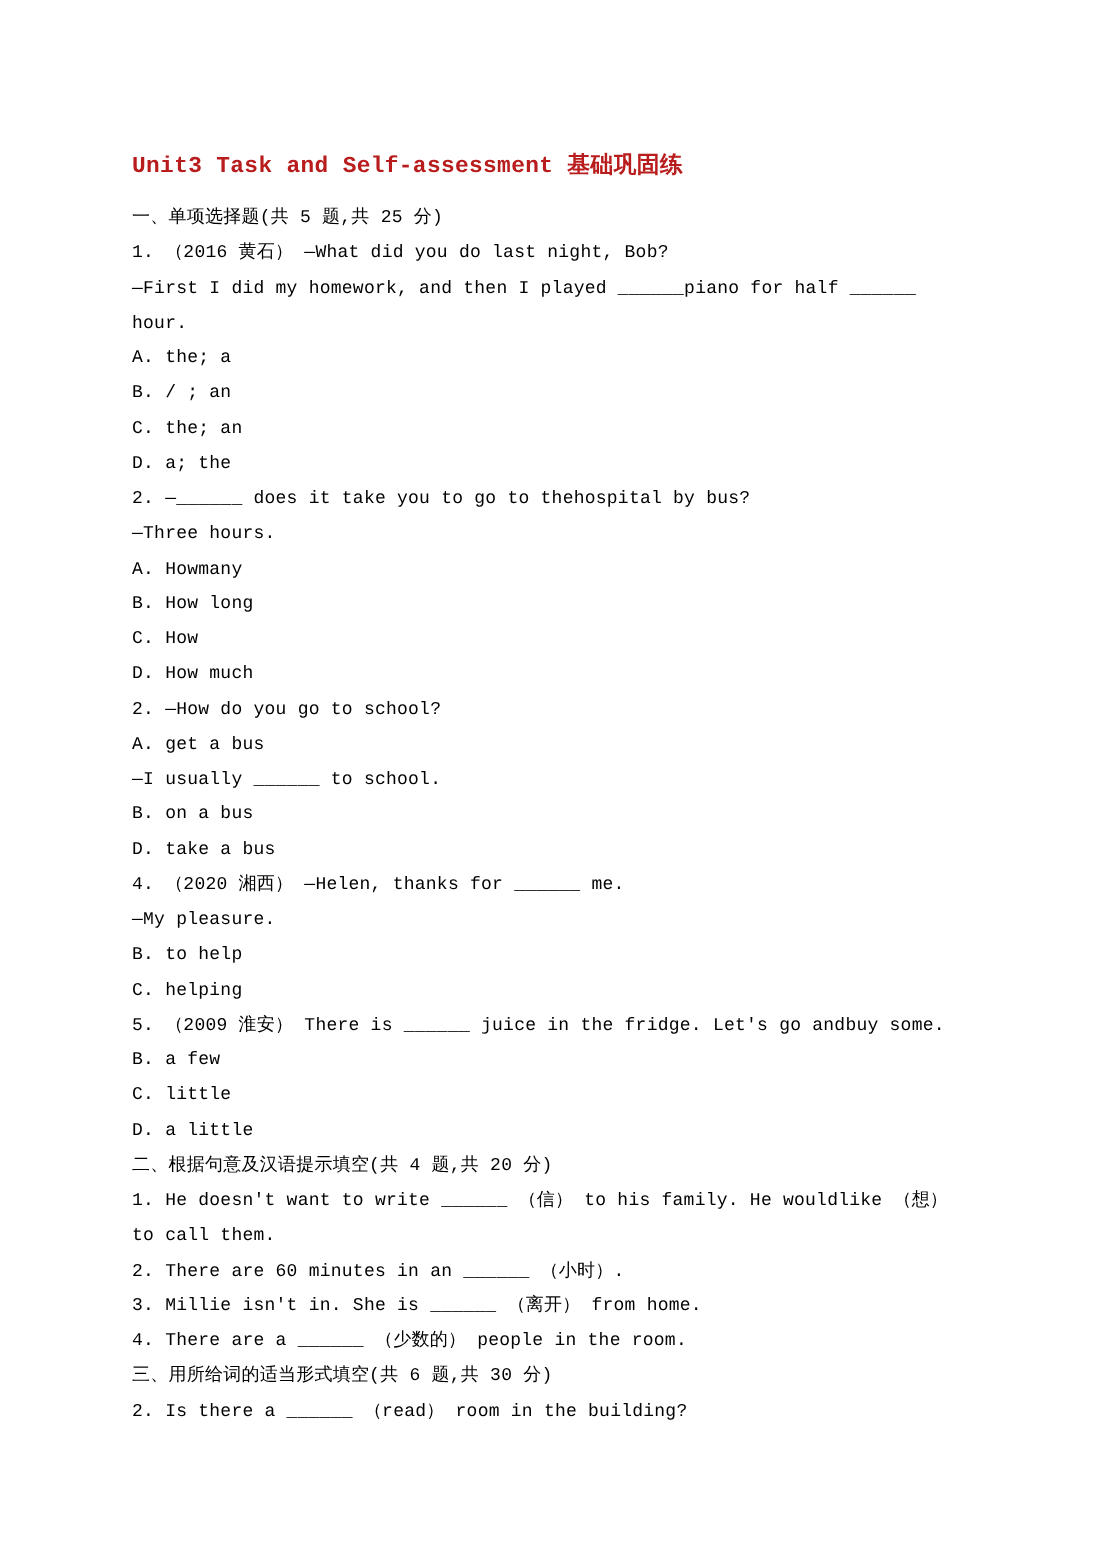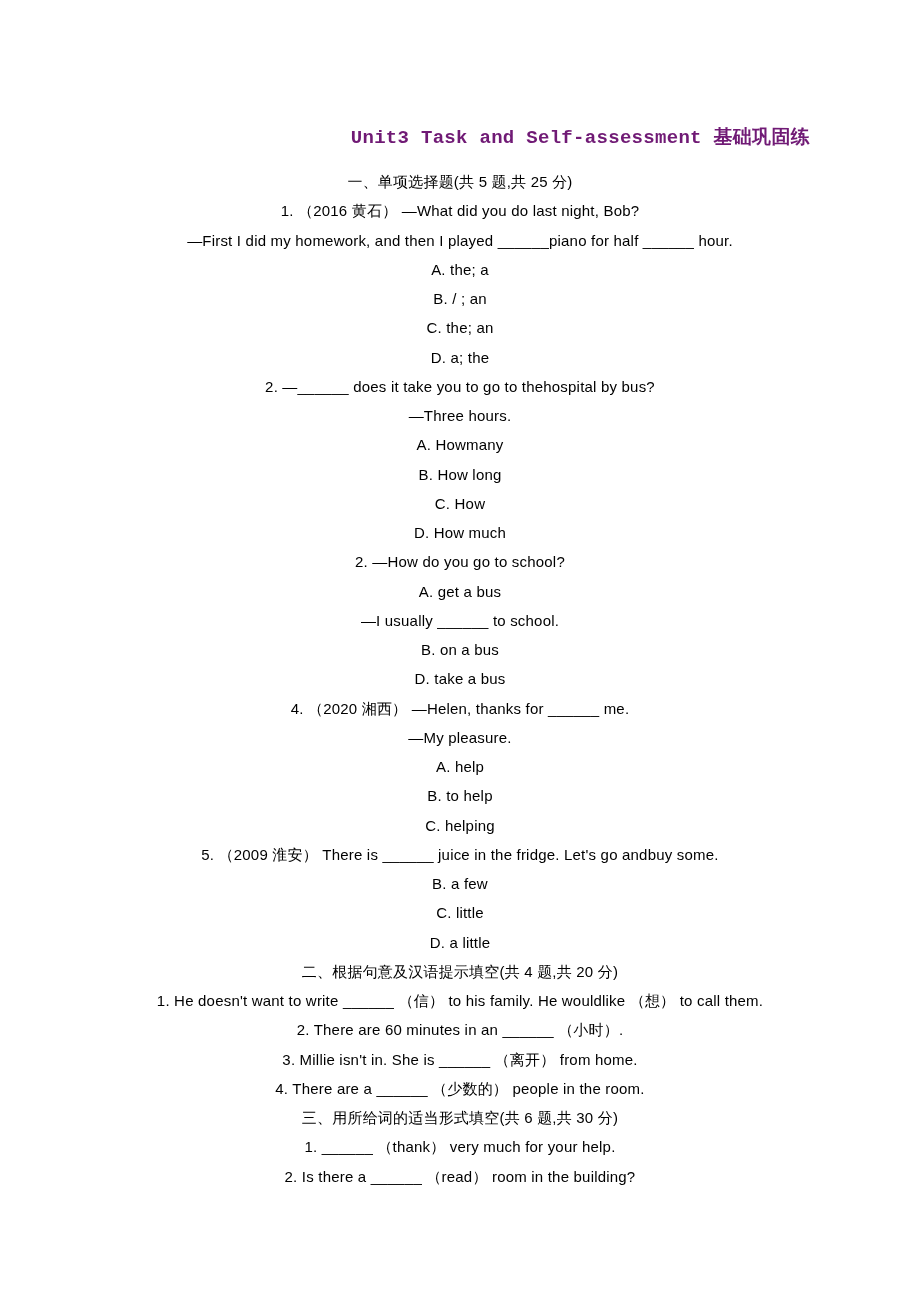--- a/index.html
+++ b/index.html
@@ -7,35 +7,34 @@
       width: 920px;
       height: 1302px;
       background: #ffffff;
       font-family: "SimSun", "宋体", serif;
       padding: 120px 110px 60px 110px;
       font-size: 15px;
       line-height: 1.95;
       color: #000;
     }
     .title {
-      color: #701a75;
+      color: #b91c1c;
       font-family: "Courier New", "SimSun", monospace;
       font-weight: bold;
       font-size: 19px;
-      text-align: right;
+      text-align: left;
       margin-bottom: 10px;
       letter-spacing: 0.3px;
     }
     .line {
-      font-family: Liberation Sans, sans-serif;
+      font-family: Liberation Mono, monospace;
       font-size: 15px;
       letter-spacing: 0.2px;
       white-space: pre-wrap;
       word-break: break-word;
-      text-align: center;
     }
     .content { }
   </style>
 </head>
 <body>
 
 <div class="title">Unit3 Task and Self-assessment 基础巩固练</div>
 
 <div class="content">
   <div class="line">一、单项选择题(共 5 题,共 25 分)</div>
@@ -51,29 +50,27 @@
   <div class="line">B. How long</div>
   <div class="line">C. How</div>
   <div class="line">D. How much</div>
   <div class="line">2. —How do you go to school?</div>
   <div class="line">A. get a bus</div>
   <div class="line">—I usually ______ to school.</div>
   <div class="line">B. on a bus</div>
   <div class="line">D. take a bus</div>
   <div class="line">4. （2020 湘西） —Helen, thanks for ______ me.</div>
   <div class="line">—My pleasure.</div>
-  <div class="line">A. help</div>
   <div class="line">B. to help</div>
   <div class="line">C. helping</div>
   <div class="line">5. （2009 淮安） There is ______ juice in the fridge. Let's go andbuy some.</div>
   <div class="line">B. a few</div>
   <div class="line">C. little</div>
   <div class="line">D. a little</div>
   <div class="line">二、根据句意及汉语提示填空(共 4 题,共 20 分)</div>
   <div class="line">1. He doesn't want to write ______ （信） to his family. He wouldlike （想） to call them.</div>
   <div class="line">2. There are 60 minutes in an ______ （小时）.</div>
   <div class="line">3. Millie isn't in. She is ______ （离开） from home.</div>
   <div class="line">4. There are a ______ （少数的） people in the room.</div>
   <div class="line">三、用所给词的适当形式填空(共 6 题,共 30 分)</div>
-  <div class="line">1. ______ （thank） very much for your help.</div>
   <div class="line">2. Is there a ______ （read） room in the building?</div>
 
 </div>
 
 </body></html>

